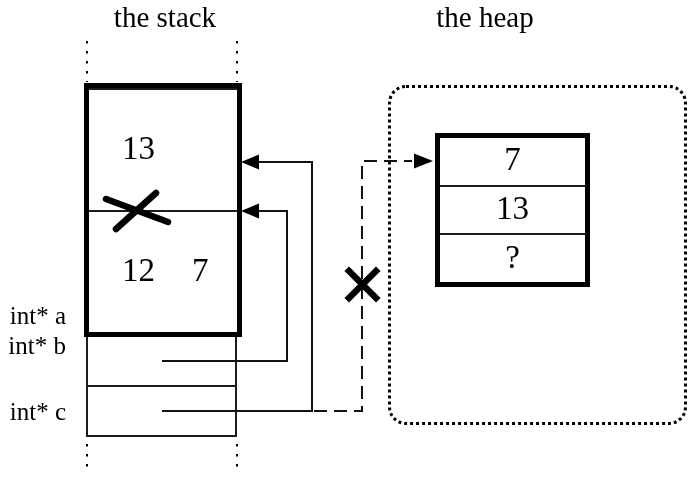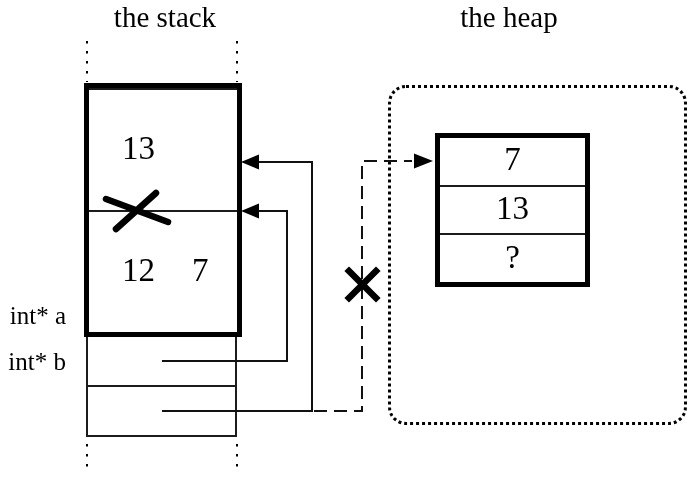--- a/index.html
+++ b/index.html
@@ -2,21 +2,21 @@
 <html><head>
 <meta charset="utf-8">
 <style>
   html,body{margin:0;padding:0;background:#fff;}
   #canvas{
     position:relative;width:692px;height:468px;background:#ffffff;
     font-family:"Liberation Serif", serif;color:#000;overflow:hidden;
   }
   .title{position:absolute;top:1px;font-size:29px;text-align:center;white-space:nowrap;}
   #stack-title{left:110px;width:110px;}
-  #heap-title{left:452px;width:114px;}
+  #heap-title{left:428px;width:114px;}
 
   
   #stack-box{
     position:absolute;left:84px;top:83px;width:158px;height:254px;
     border:5px solid #000;box-sizing:border-box;background:#fff;
     display:flex;flex-direction:column;
   }
   .scell{flex:1;position:relative;}
   .scell.sep{border-top:2px solid #1c1c1c;}
   .num{
@@ -35,21 +35,21 @@
   }
   #cell-b{top:337px;}
   #cell-c{top:387px;}
 
   
   .varlabel{
     position:absolute;left:0;width:66px;text-align:right;
     font-size:25px;line-height:28px;white-space:nowrap;
   }
   #var-a{top:302px;}
-  #var-b{top:348px;}
+  #var-b{top:332px;}
   #var-c{top:398px;}
 
   
   #heap-region{
     position:absolute;left:388px;top:85px;width:299px;height:340px;
     border:3px dotted #000;border-radius:18px;box-sizing:border-box;background:#fff;
   }
   
   #heap-box{
     position:absolute;left:435px;top:133px;width:155px;height:154px;
@@ -81,20 +81,21 @@
       <span class="num">12</span>
       <span class="replacement">7</span>
     </div>
   </div>
 
   <div class="lowcell" id="cell-b"></div>
   <div class="lowcell" id="cell-c"></div>
 
   <div class="varlabel" id="var-a">int* a</div>
   <div class="varlabel" id="var-b">int* b</div>
+  <div class="varlabel" id="var-c">int* c</div>
 
   <div id="heap-region"></div>
 
   <div id="heap-box">
     <div class="hcell">
       <span class="hnum">7</span>
     </div>
     <div class="hcell sep">
       <span class="hnum">13</span>
     </div>

